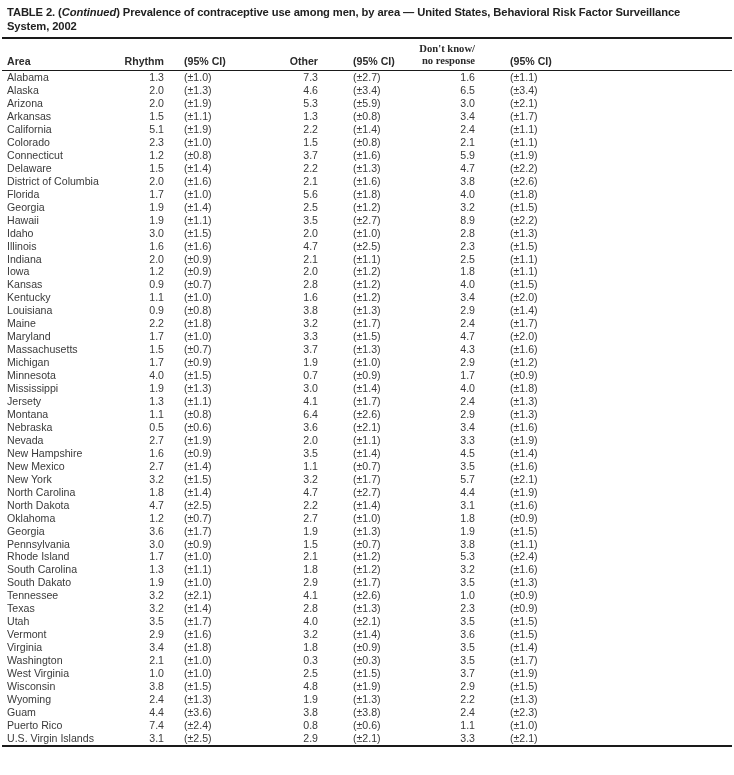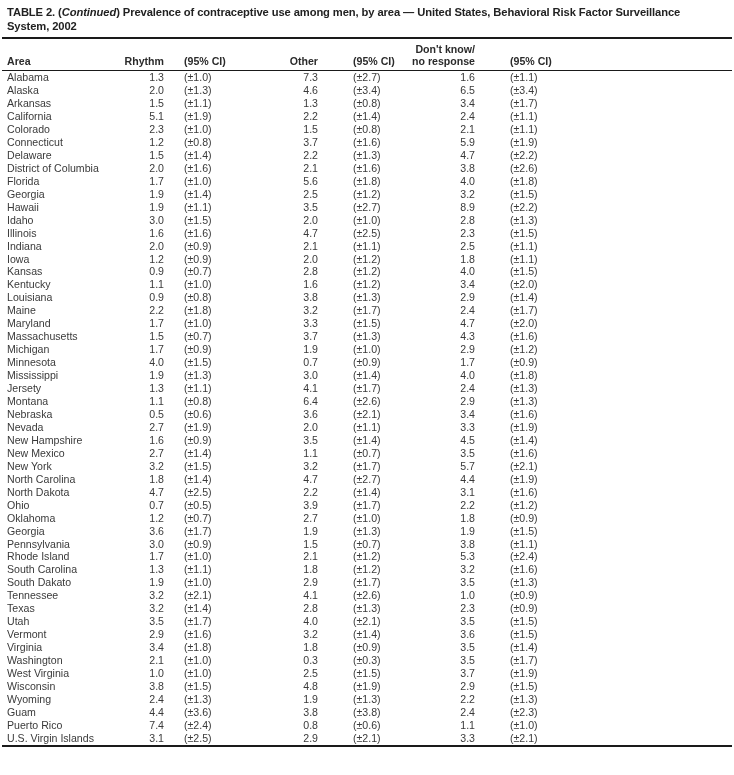--- a/index.html
+++ b/index.html
@@ -65,21 +65,21 @@
     color: #3a3a3a;
     overflow: hidden;
   }
   .c-area { text-align: left; padding-left: 5px !important; margin-top: 44px; }
   .c-num  { text-align: right; }
   .c-ci   { text-align: left; }
   .c-ci1  { padding-left: 20px !important; }
   .c-ci2  { padding-left: 35px !important; }
   .c-ci3  { padding-left: 35px !important; }
   .c-fill { }
-  th.c-dk div { text-align: right; }
+  th.c-dk div { text-align: right; font-family: Liberation Serif, serif; }
 </style>
 </head>
 <body>
 
 <div class="page">
   <div class="title"><span>TABLE 2. (</span><i>Continued</i><span>) Prevalence of contraceptive use among men, by area — United States, Behavioral Risk Factor Surveillance System, 2002</span></div>
 
   <table class="prev-table">
     <colgroup>
       <col class="w-area">
@@ -121,20 +121,30 @@
           <td class="c-area">Alaska</td>
           <td class="c-num">2.0</td>
           <td class="c-ci c-ci1">(±1.3)</td>
           <td class="c-num">4.6</td>
           <td class="c-ci c-ci2">(±3.4)</td>
           <td class="c-num">6.5</td>
           <td class="c-ci c-ci3">(±3.4)</td>
           <td class="c-fill"></td>
         </tr>
         <tr>
+          <td class="c-area">Arizona</td>
+          <td class="c-num">2.0</td>
+          <td class="c-ci c-ci1">(±1.9)</td>
+          <td class="c-num">5.3</td>
+          <td class="c-ci c-ci2">(±5.9)</td>
+          <td class="c-num">3.0</td>
+          <td class="c-ci c-ci3">(±2.1)</td>
+          <td class="c-fill"></td>
+        </tr>
+        <tr>
           <td class="c-area">Arkansas</td>
           <td class="c-num">1.5</td>
           <td class="c-ci c-ci1">(±1.1)</td>
           <td class="c-num">1.3</td>
           <td class="c-ci c-ci2">(±0.8)</td>
           <td class="c-num">3.4</td>
           <td class="c-ci c-ci3">(±1.7)</td>
           <td class="c-fill"></td>
         </tr>
         <tr>
@@ -431,30 +441,20 @@
           <td class="c-area">North Dakota</td>
           <td class="c-num">4.7</td>
           <td class="c-ci c-ci1">(±2.5)</td>
           <td class="c-num">2.2</td>
           <td class="c-ci c-ci2">(±1.4)</td>
           <td class="c-num">3.1</td>
           <td class="c-ci c-ci3">(±1.6)</td>
           <td class="c-fill"></td>
         </tr>
         <tr>
-          <td class="c-area">Ohio</td>
-          <td class="c-num">0.7</td>
-          <td class="c-ci c-ci1">(±0.5)</td>
-          <td class="c-num">3.9</td>
-          <td class="c-ci c-ci2">(±1.7)</td>
-          <td class="c-num">2.2</td>
-          <td class="c-ci c-ci3">(±1.2)</td>
-          <td class="c-fill"></td>
-        </tr>
-        <tr>
           <td class="c-area">Oklahoma</td>
           <td class="c-num">1.2</td>
           <td class="c-ci c-ci1">(±0.7)</td>
           <td class="c-num">2.7</td>
           <td class="c-ci c-ci2">(±1.0)</td>
           <td class="c-num">1.8</td>
           <td class="c-ci c-ci3">(±0.9)</td>
           <td class="c-fill"></td>
         </tr>
         <tr>

